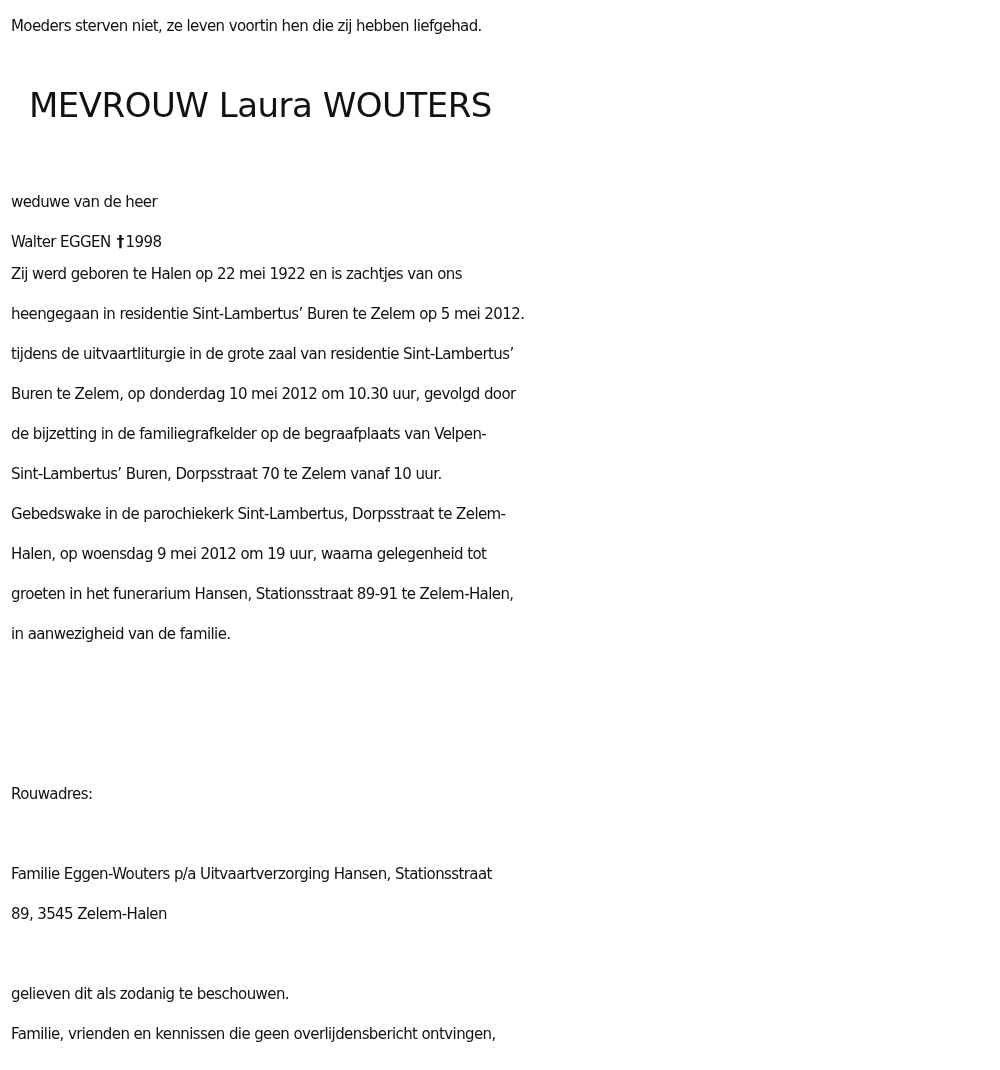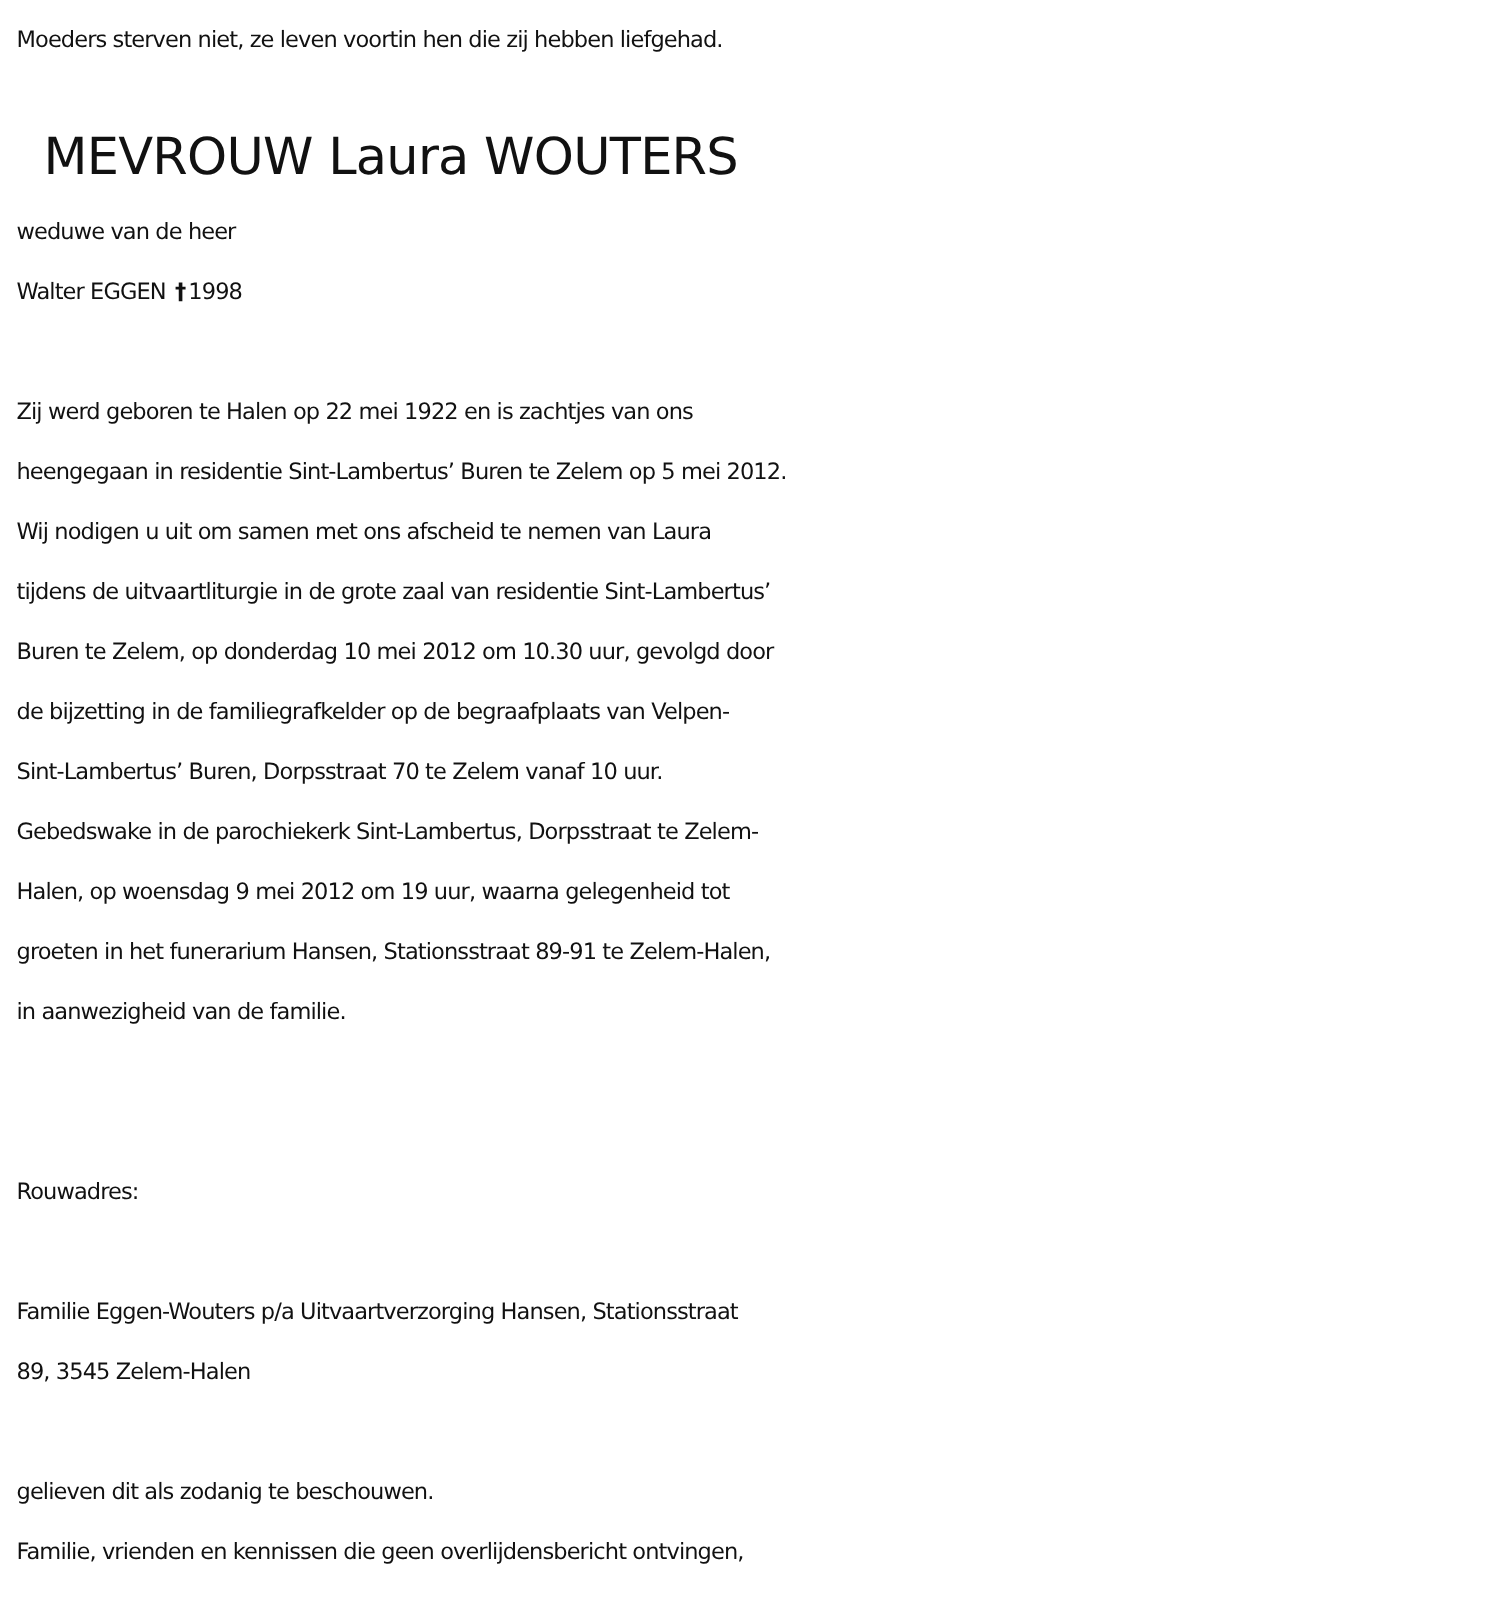--- a/index.html
+++ b/index.html
@@ -12,21 +12,21 @@
   .line {
     font-size: 15px; line-height: 40px; height: 40px;
     white-space: nowrap; letter-spacing: -0.6px;
   }
   .quote { position: absolute; top: 6px; left: 11px; }
   .title {
     position: absolute; top: 82px; left: 11px;
     font-size: 34px; font-weight: normal; line-height: 46px;
     letter-spacing: -0.5px; white-space: nowrap; margin-left: 18px;
   }
-  .sub { position: absolute; left: 11px; }
+  .sub { position: absolute; left: 11px; margin-top: 48px; }
   .block { position: absolute; left: 11px; }
   .cross { font-weight: bold; margin: 0 2px; }
 </style>
 </head>
 <body>
 
 <div class="page">
 
   <div class="line quote">Moeders sterven niet, ze leven voortin hen die zij hebben liefgehad.</div>
 
@@ -35,21 +35,20 @@
   <div class="line sub" style="top:134px;">weduwe van de heer</div>
 
   <div class="line sub" style="top:174px;">
     <span>Walter EGGEN</span>
     <span class="cross">†</span><span>1998</span>
   </div>
 
   <div class="block" style="top:254px;">
     <div class="line">Zij werd geboren te Halen op 22 mei 1922 en is zachtjes van ons</div>
     <div class="line">heengegaan in residentie Sint-Lambertus’ Buren te Zelem op 5 mei 2012.</div>
-    <div class="line">Wij nodigen u uit om samen met ons afscheid te nemen van Laura</div>
     <div class="line">tijdens de uitvaartliturgie in de grote zaal van residentie Sint-Lambertus’</div>
     <div class="line">Buren te Zelem, op donderdag 10 mei 2012 om 10.30 uur, gevolgd door</div>
     <div class="line">de bijzetting in de familiegrafkelder op de begraafplaats van Velpen-</div>
     <div class="line">Sint-Lambertus’ Buren, Dorpsstraat 70 te Zelem vanaf 10 uur.</div>
     <div class="line">Gebedswake in de parochiekerk Sint-Lambertus, Dorpsstraat te Zelem-</div>
     <div class="line">Halen, op woensdag 9 mei 2012 om 19 uur, waarna gelegenheid tot</div>
     <div class="line">groeten in het funerarium Hansen, Stationsstraat 89-91 te Zelem-Halen,</div>
     <div class="line">in aanwezigheid van de familie.</div>
   </div>
 

